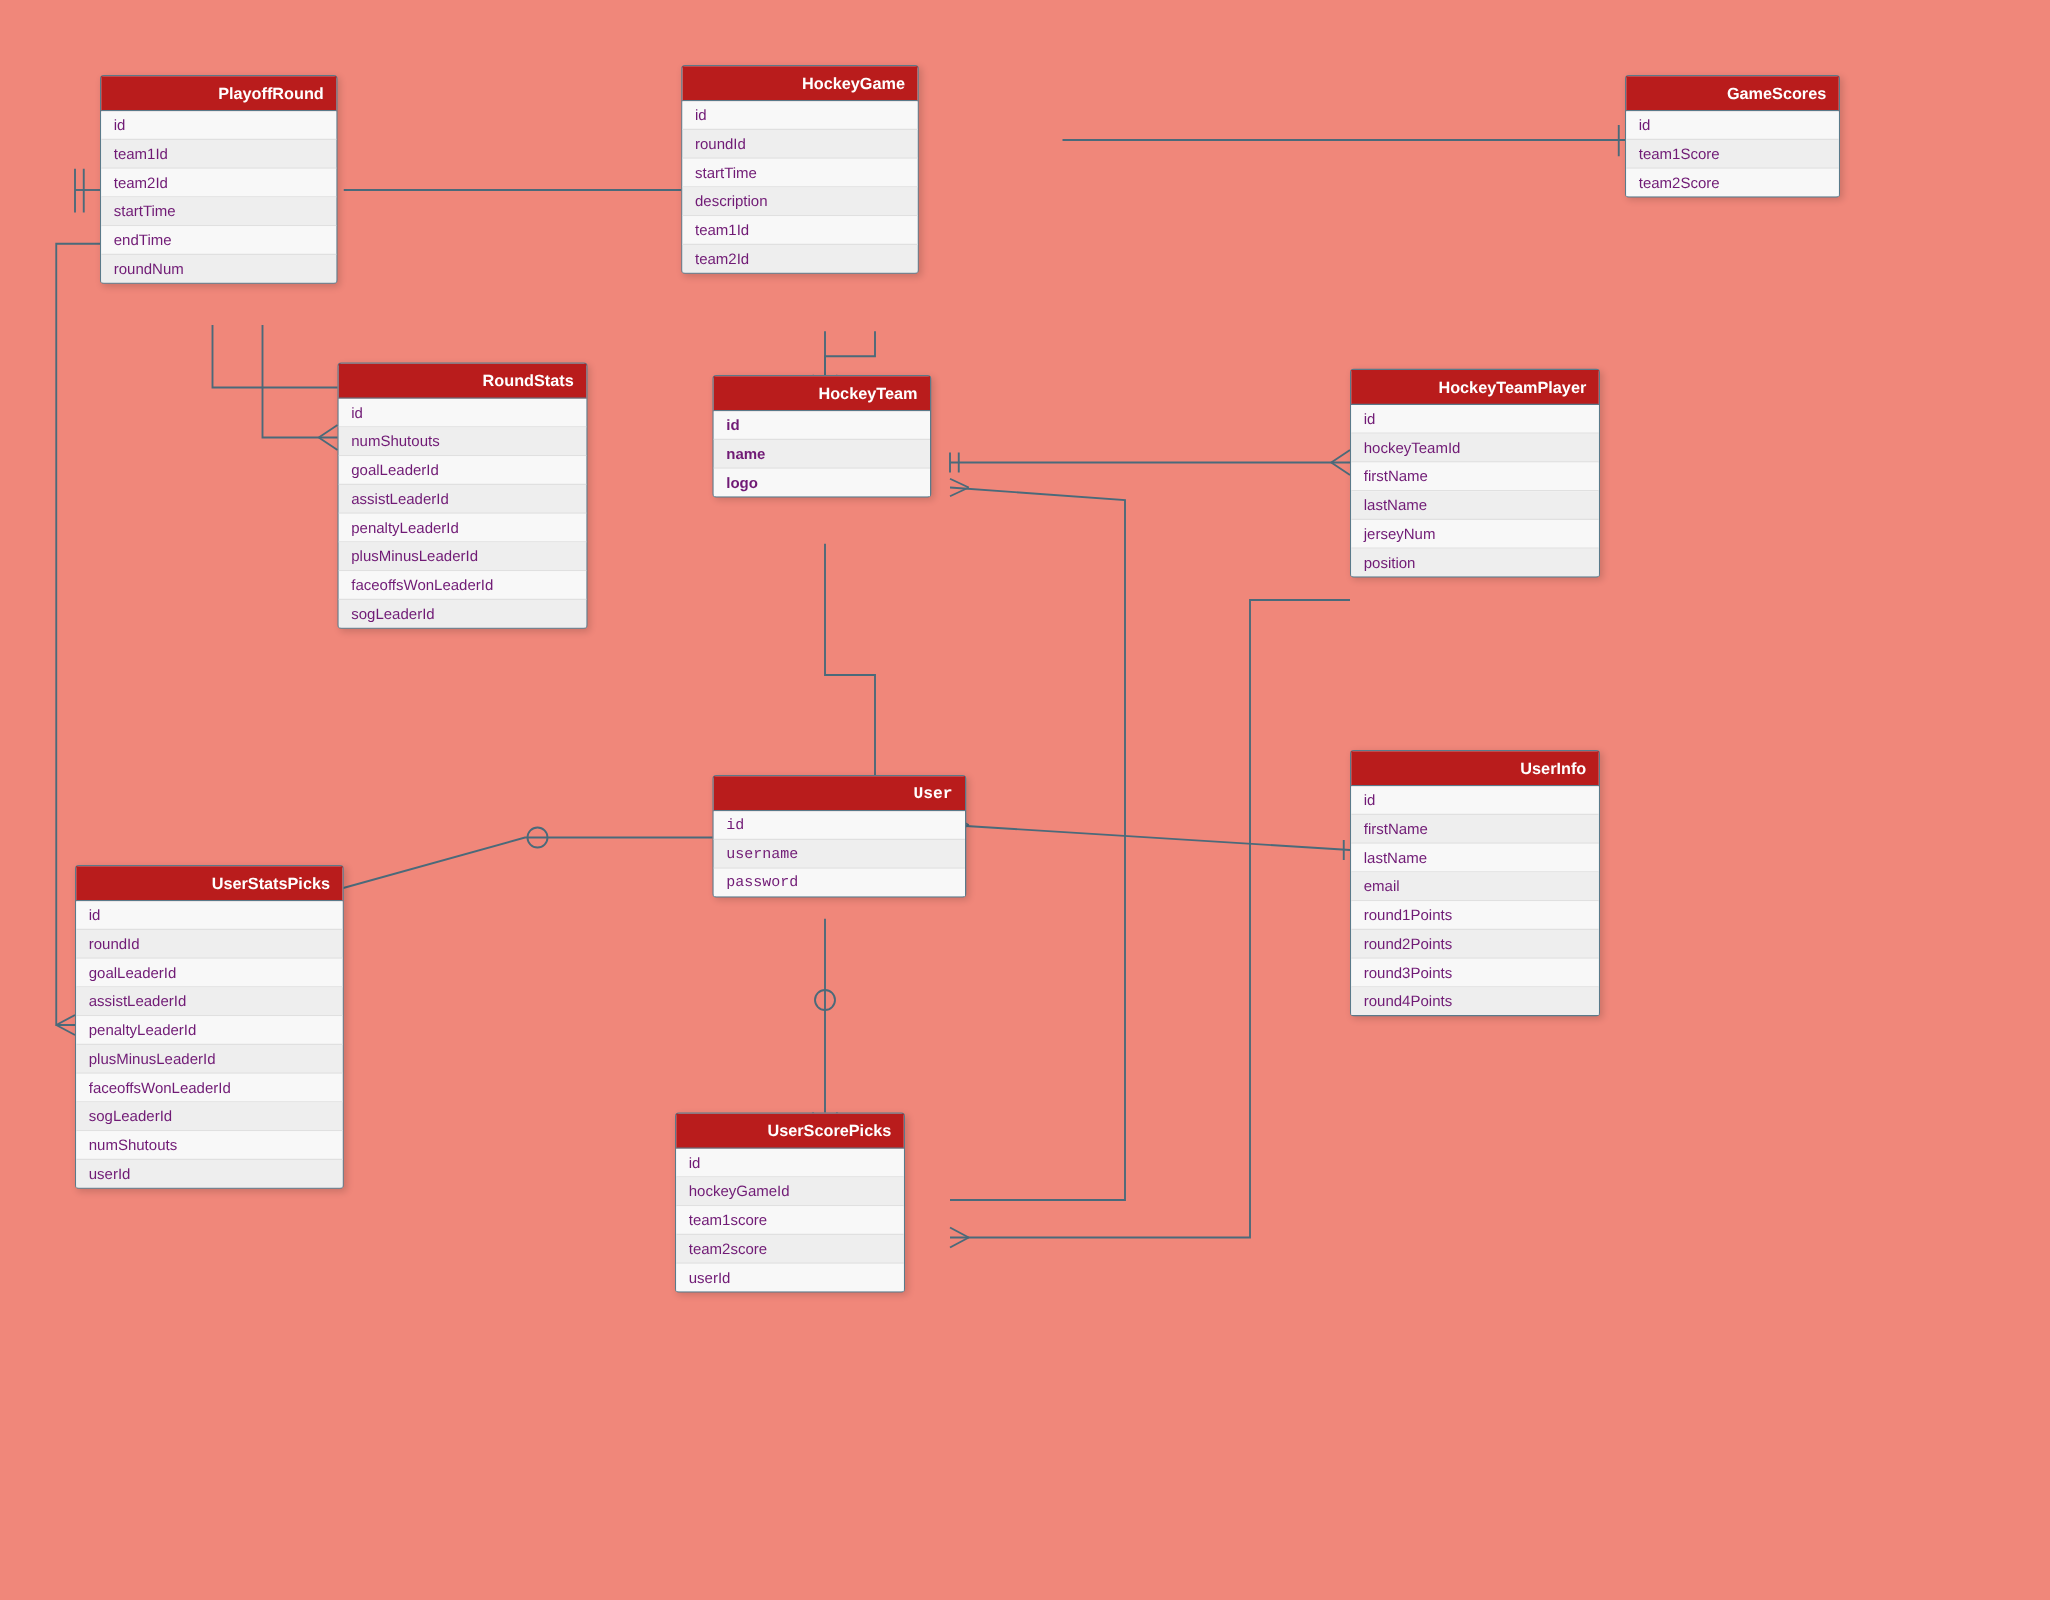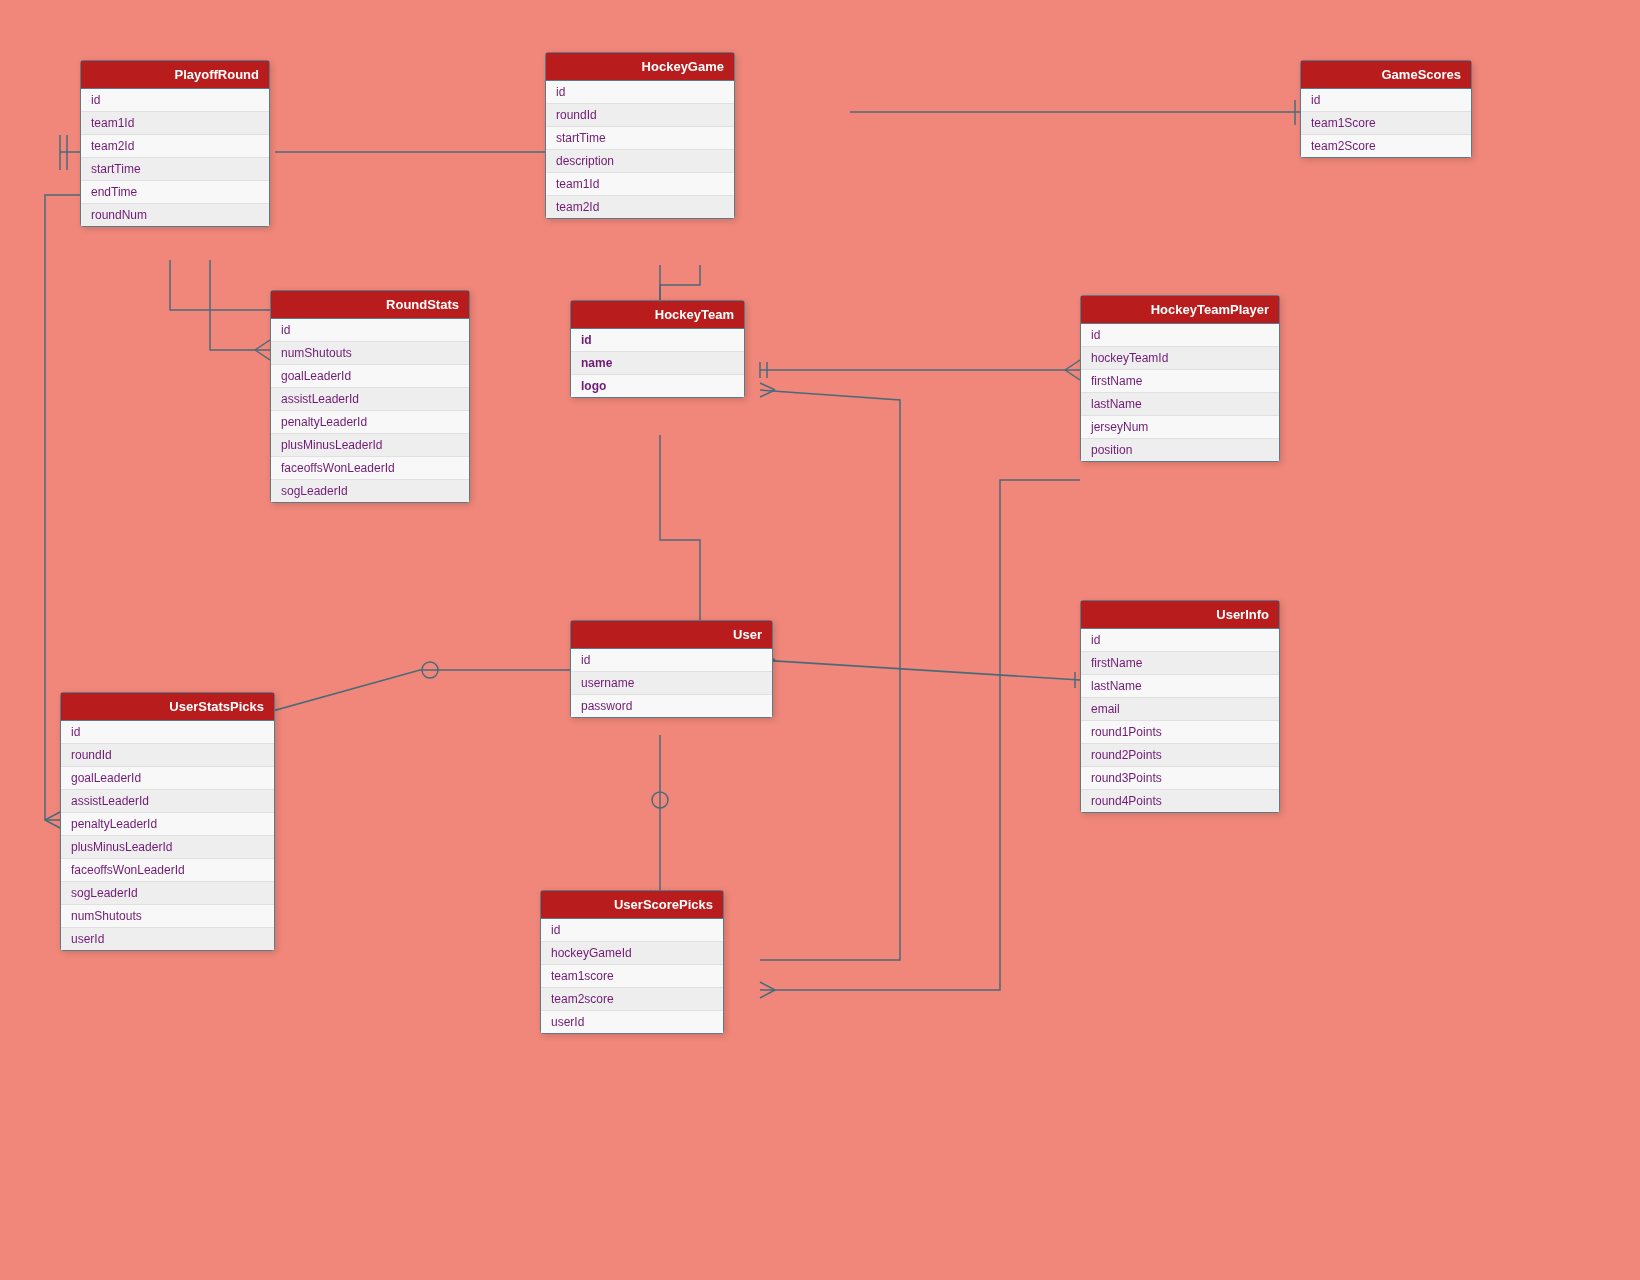--- a/index.html
+++ b/index.html
@@ -189,21 +189,21 @@
   <div class="entity" style="left:1080px; top:295px; width:200px;">
     <div class="entity-header">HockeyTeamPlayer</div>
     <div class="entity-row">id</div>
     <div class="entity-row">hockeyTeamId</div>
     <div class="entity-row">firstName</div>
     <div class="entity-row">lastName</div>
     <div class="entity-row">jerseyNum</div>
     <div class="entity-row">position</div>
   </div>
 
-  <div class="entity" style="left:570px; top:620px; width:203px;">
+  <div class="entity" style="left:570px; top:620px; width:203px;font-family:Liberation Mono, monospace;">
     <div class="entity-header">User</div>
     <div class="entity-row">id</div>
     <div class="entity-row">username</div>
     <div class="entity-row">password</div>
   </div>
 
   <div class="entity" style="left:1080px; top:600px; width:200px;">
     <div class="entity-header">UserInfo</div>
     <div class="entity-row">id</div>
     <div class="entity-row">firstName</div>

